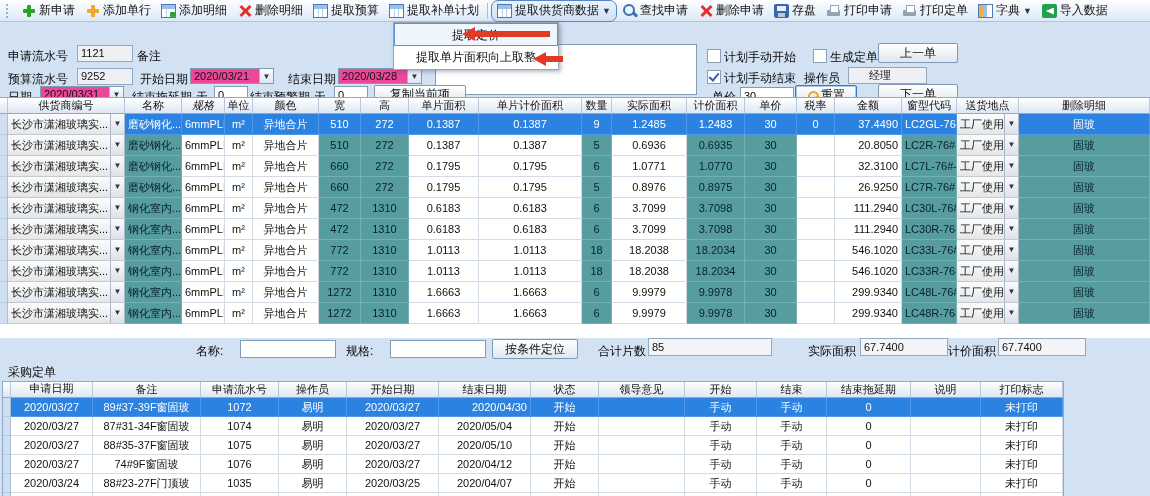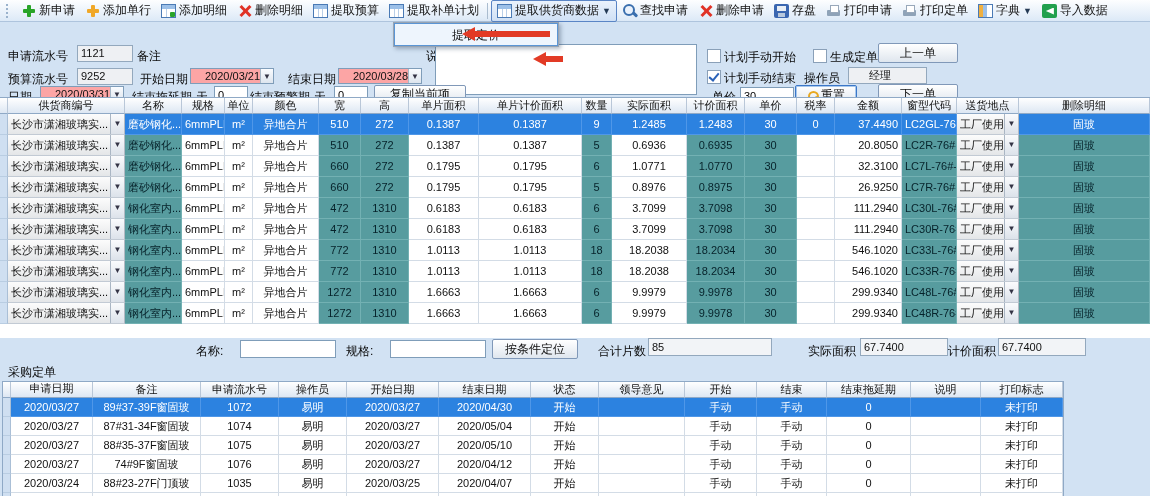--- a/index.html
+++ b/index.html
@@ -2,21 +2,21 @@
 <html><head>
 <meta charset="utf-8">
 <style>
   html,body{margin:0;padding:0;}
   body{font-family:"Liberation Sans","DejaVu Sans",sans-serif;}
   .screen{position:relative;width:1150px;height:496px;background:#d2e2f3;overflow:hidden;font-size:12px;color:#111;}
   
   .toolbar{position:absolute;left:0;top:0;width:1150px;height:22px;background:linear-gradient(#fdfeff,#dce9f7);border-bottom:1px solid #aec4dd;display:flex;align-items:center;padding-left:6px;box-sizing:border-box;}
   .tgrip{width:3px;height:14px;border-left:2px dotted #9ab2cc;margin-right:5px;}
   .titem{display:flex;align-items:center;height:20px;padding:0 5px;cursor:default;white-space:nowrap;}
-  .titem.active{border:1px solid #5a85c5;background:linear-gradient(#eaf2fc,#cfe0f5);border-radius:2px;}
+  .titem.active{border:1px solid #5a85c5;background:linear-gradient(#eaf2fc,#cfe0f5);border-radius:7px;}
   .tsep{width:1px;height:16px;background:#aabccf;margin:0 3px;}
   .caret{font-size:9px;margin-left:3px;color:#243a55;}
   
   .ic{display:inline-block;width:15px;height:14px;position:relative;flex:none;margin-right:3px;box-sizing:border-box;}
   .ic::before,.ic::after{content:"";position:absolute;}
   .ic-plus-green::before{left:6px;top:1px;width:4px;height:12px;background:#28a428;border-radius:1px;}
   .ic-plus-green::after{left:2px;top:5px;width:12px;height:4px;background:#28a428;border-radius:1px;}
   .ic-plus-yellow::before{left:6px;top:1px;width:4px;height:12px;background:#f0a828;border-radius:1px;}
   .ic-plus-yellow::after{left:2px;top:5px;width:12px;height:4px;background:#f0a828;border-radius:1px;}
   .ic-x-red::before{left:7px;top:0;width:3px;height:14px;background:#e03226;transform:rotate(45deg);}
@@ -35,21 +35,21 @@
   .ic-dict{border:1px solid #4a7ab5;background:linear-gradient(90deg,#f0b040 0 4px,#9cc0e8 4px 8px,#fff 8px);}
   .ic-import{background:#21a04e;border-radius:2px;}
   .ic-import::before{left:4px;top:4px;width:8px;height:7px;background:#fff;clip-path:polygon(0 50%,100% 0,100% 100%);}
   .ic-key{width:12px;height:12px;margin-right:2px;}
   .ic-key::before{left:1px;top:2px;width:7px;height:7px;border:2px solid #e8a820;border-radius:50%;}
   .ic-key::after{left:8px;top:8px;width:5px;height:2px;background:#e8a820;transform:rotate(35deg);}
   
   .lbl{position:absolute;white-space:nowrap;color:#0a0a0a;}
   .sunk{position:absolute;background:#eef0f3;border:1px solid #93a8bd;font-size:11px;line-height:15px;padding:0 3px;box-sizing:content-box;height:15px;}
   .tin{position:absolute;background:#fff;border:1px solid #7f9db9;font-size:11px;padding:0 3px;height:15px;font-family:"Liberation Sans",sans-serif;}
-  .fcombo{position:absolute;background:#fca5a5;border:1px solid #7f9db9;height:16px;font-size:11px;display:flex;align-items:center;padding-left:14px;box-sizing:border-box;}
+  .fcombo{position:absolute;background:#ec4899;border:1px solid #7f9db9;height:16px;font-size:11px;display:flex;align-items:center;padding-left:3px;box-sizing:border-box;}
   .fcombo .arr{margin-left:auto;font-size:8px;color:#334;width:13px;text-align:center;align-self:stretch;line-height:15px;background:linear-gradient(#fafcff,#dde5ee);border-left:1px solid #a8b8c8;}
   .memo{position:absolute;left:435px;top:44px;width:260px;height:49px;background:#fff;border:1px solid #7f9db9;}
   .btn{position:absolute;background:linear-gradient(#ffffff,#dfe6ee);border:1px solid #8098b8;text-align:center;font-size:12px;border-radius:2px;display:flex;align-items:center;justify-content:center;cursor:default;box-sizing:border-box;}
   .btn-focus{border:1px solid #3b77c8;box-shadow:inset 0 0 0 1px #a8c8ec;}
   .cb{position:absolute;width:12px;height:12px;background:#fff;border:1px solid #8aa0b8;box-sizing:content-box;}
   .cb.checked::after{content:"";position:absolute;left:3px;top:0;width:4px;height:8px;border:solid #2a62b8;border-width:0 2px 2px 0;transform:rotate(40deg);}
   
   .menu{position:absolute;left:393px;top:22px;width:164px;background:#fff;border:1px solid #97a3b2;box-shadow:2px 2px 4px rgba(40,60,90,.35);z-index:40;}
   .mi{height:23px;line-height:23px;text-align:center;font-size:12px;box-sizing:border-box;}
   .mi.hl{border:1px solid #5a95d5;background:#eef5fd;}
@@ -188,36 +188,37 @@
   <div class="lbl" style="left:712px;top:89px;">单价</div>
   <input class="tin" style="left: 740px; top: 87px; width: 46px;" value="30">
   <div class="btn btn-focus" style="left:795px;top:85px;width:62px;height:20px;">
       <span class="ic ic-key"></span>
       <span>重置</span>
     </div>
   <div class="btn" style="left:878px;top:84px;width:80px;height:20px;">下一单</div>
 
   <div class="menu">
     <div class="mi hl">提取定价</div>
+    <div class="mi">提取单片面积向上取整</div>
   </div>
   <div class="red-arrow" style="left:462px;top:27px;width:88px;height:14px;">
       <span class="head"></span>
       <span class="tail"></span>
     </div>
   <div class="red-arrow" style="left:533px;top:52px;width:30px;height:14px;">
       <span class="head"></span>
       <span class="tail"></span>
     </div>
 
   <div class="grid grid-main">
       <div class="ghrow">
         <div class="gh gind"></div>
         <div class="gh" style="width: 117px;">供货商编号</div>
         <div class="gh" style="width: 57px;">名称</div>
-        <div class="gh" style="width: 43px;">规格</div>
+        <div class="gh" style="width: 43px; font-style: italic;">规格</div>
         <div class="gh" style="width: 28px;">单位</div>
         <div class="gh" style="width: 66px;">颜色</div>
         <div class="gh" style="width: 42px;">宽</div>
         <div class="gh" style="width: 48px;">高</div>
         <div class="gh" style="width: 70px;">单片面积</div>
         <div class="gh" style="width: 103px;">单片计价面积</div>
         <div class="gh" style="width: 30px;">数量</div>
         <div class="gh" style="width: 75px;">实际面积</div>
         <div class="gh" style="width: 58px;">计价面积</div>
         <div class="gh" style="width: 52px;">单价</div>
@@ -529,21 +530,21 @@
         <div class="gh" style="width: 70px;">说明</div>
         <div class="gh" style="width: 82px;">打印标志</div>
       </div>
       <div class="grow sel" style="height: 19px; line-height: 18px;">
         <div class="gc gind2"></div>
         <div class="gc" style="width: 82px;">2020/03/27</div>
         <div class="gc" style="width: 108px;">89#37-39F窗固玻</div>
         <div class="gc" style="width: 78px;">1072</div>
         <div class="gc" style="width: 68px;">易明</div>
         <div class="gc" style="width: 92px;">2020/03/27</div>
-        <div class="gc" style="width: 92px;">2020/04/30</div>
+        <div class="gc" style="width: 92px; text-align: right;">2020/04/30</div>
         <div class="gc" style="width: 68px;">开始</div>
         <div class="gc" style="width: 86px;"></div>
         <div class="gc" style="width: 72px;">手动</div>
         <div class="gc" style="width: 70px;">手动</div>
         <div class="gc" style="width: 84px;">0</div>
         <div class="gc" style="width: 70px;"></div>
         <div class="gc" style="width: 82px;">未打印</div>
       </div>
       <div class="grow" style="height: 19px; line-height: 18px;">
         <div class="gc gind2"></div>

